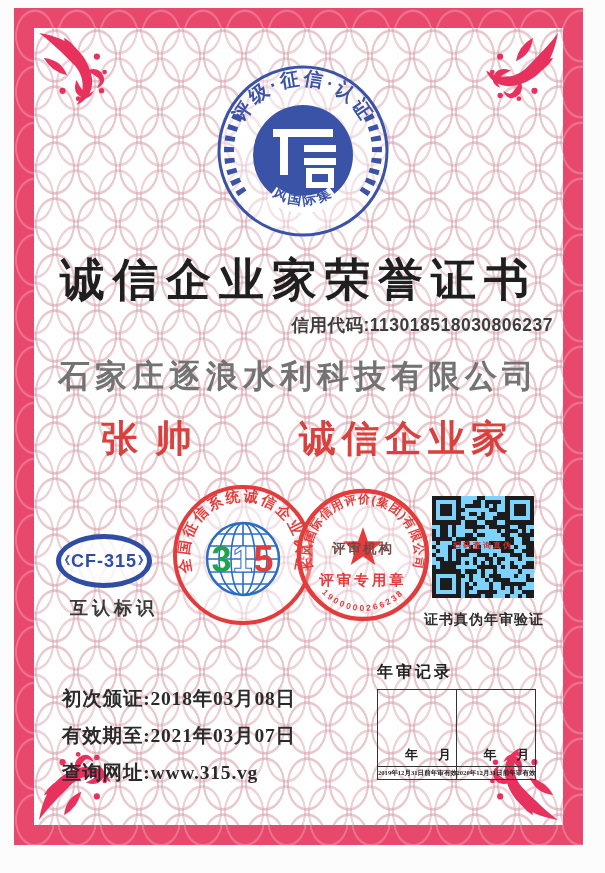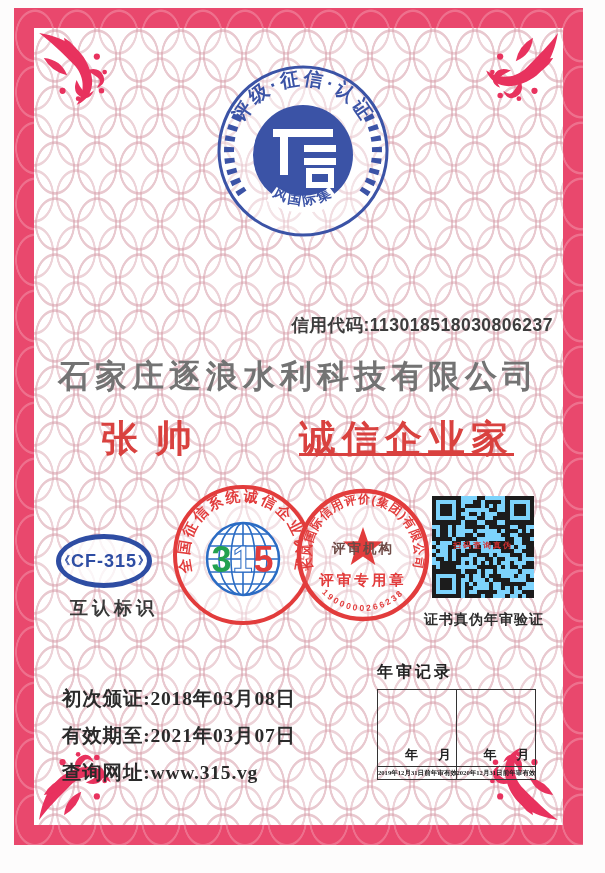--- a/index.html
+++ b/index.html
@@ -27,21 +27,21 @@
 
   .title{position:absolute;left:34px;right:42px;top:250px;text-align:center;z-index:2;
     font-size:45px;font-weight:900;letter-spacing:8px;color:#1f1f1f;white-space:nowrap;}
   .credit{position:absolute;right:52px;top:313px;z-index:2;font-size:17.5px;font-weight:bold;
     color:#3d3d3d;letter-spacing:.5px;}
   .company{position:absolute;left:34px;right:42px;top:355px;text-align:center;z-index:2;
     font-size:32px;font-weight:900;letter-spacing:5px;color:#737373;white-space:nowrap;}
   .person{position:absolute;left:101px;top:414px;z-index:2;font-size:37px;font-weight:900;
     letter-spacing:17px;color:#d9413f;}
   .honor{position:absolute;left:299px;top:414px;z-index:2;font-size:37px;font-weight:900;
-    letter-spacing:6px;color:#d9413f;text-decoration:underline;}
+    letter-spacing:6px;color:#d9413f;}
 
   .cf-oval{position:absolute;left:56px;top:534px;width:96px;height:54px;z-index:2;
     border:5px solid #2e4da3;border-radius:50%;background:rgba(255,255,255,.78);
     display:flex;align-items:center;justify-content:center;box-sizing:border-box;}
   .cf-oval .lbl{font-size:18px;font-weight:900;color:#2e4da3;letter-spacing:1px;}
   .cf-deco{position:absolute;font-size:11px;font-weight:bold;color:#2e4da3;top:14px;}
   .cf-deco.l{left:-2px;} .cf-deco.r{right:-2px;}
   .cf-caption{position:absolute;left:70px;top:596px;z-index:2;font-size:18px;font-weight:bold;
     color:#383838;letter-spacing:4px;font-family:"Liberation Serif",serif;}
 
@@ -164,20 +164,21 @@
       <rect x="88" y="81" width="32" height="7"></rect>
       <rect x="88" y="94" width="32" height="7"></rect>
       <rect x="93" y="107" width="22" height="14" fill="none" stroke="#fff" stroke-width="6"></rect>
     </g>
     <path d="M55.6,129.8 A52,52 0 0 0 118.4,129.8" fill="none" stroke="#ffffff" stroke-width="17"></path>
     <text font-size="14" font-weight="bold" fill="#3b53a6" letter-spacing="2">
       <textPath href="#em-bot" startOffset="50%" text-anchor="middle">长风国际集团</textPath>
     </text>
   </svg>
 
+  <div class="title">诚信企业家荣誉证书</div>
   <div class="credit">信用代码:113018518030806237</div>
   <div class="company">石家庄逐浪水利科技有限公司</div>
   <div class="person">张帅</div>
   <div class="honor">诚信企业家</div>
 
   <div class="cf-oval">
     <span class="cf-deco l">《</span>
     <span class="lbl">CF-315</span>
     <span class="cf-deco r">》</span>
   </div>

